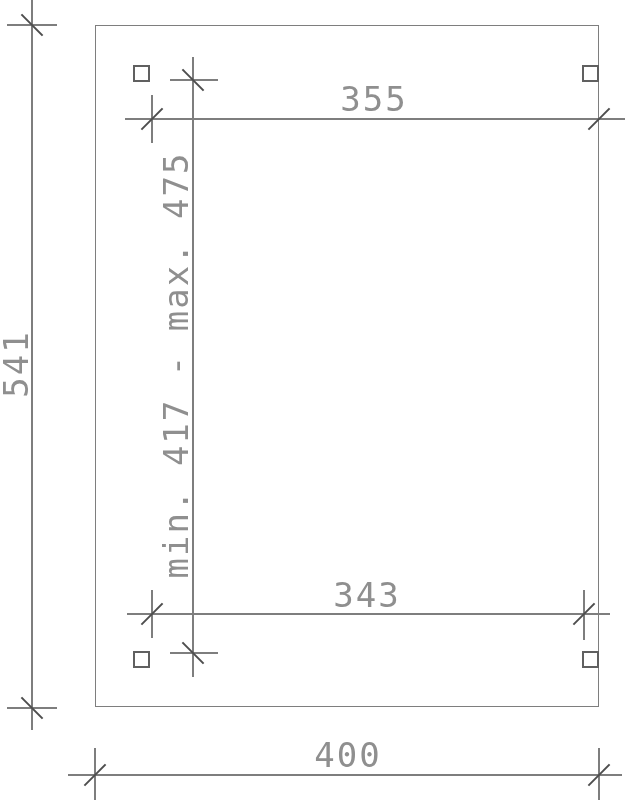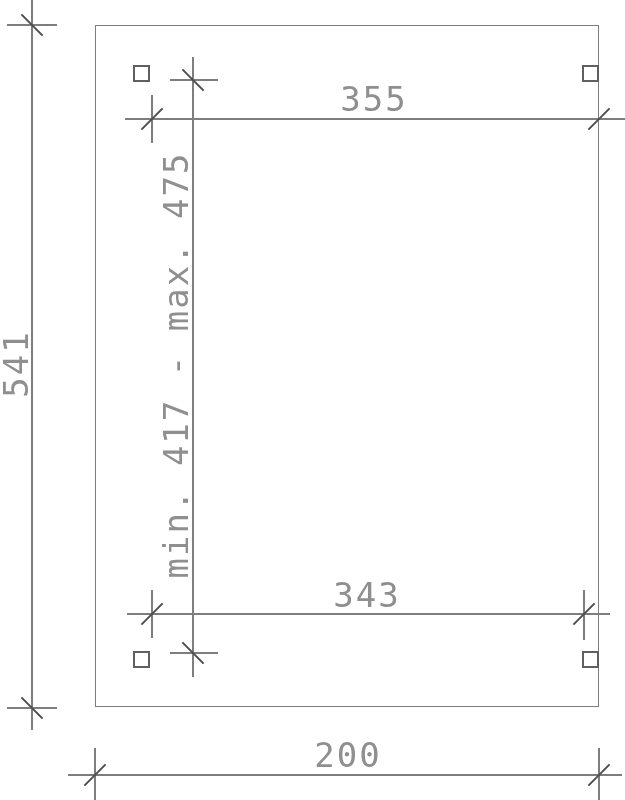--- a/index.html
+++ b/index.html
@@ -77,21 +77,21 @@
   <div class="hline" style="left:7px;     top:707.25px; width:50px;"></div>
   <div class="tick bw" style="left:32px;  top:25px;"></div>
   <div class="tick bw" style="left:32px;  top:708px;"></div>
   <div class="dimtext rot" style="left:16px; top:364px;">541</div>
 
   <div class="hline" style="left:68px;     top:774.25px; width:554px;"></div>
   <div class="vline" style="left:94.25px;  top:748px;    height:52px;"></div>
   <div class="vline" style="left:598.25px; top:748px;    height:52px;"></div>
   <div class="tick fw" style="left:95px;  top:775px;"></div>
   <div class="tick fw" style="left:599px; top:775px;"></div>
-  <div class="dimtext" style="left:348px; top:755px;">200</div>
+  <div class="dimtext" style="left:348px; top:755px;">400</div>
 
   <div class="hline" style="left:125px;    top:118.25px; width:500px;"></div>
   <div class="vline" style="left:151.25px; top:95px;     height:48px;"></div>
   <div class="tick fw" style="left:152px; top:119px;"></div>
   <div class="tick fw" style="left:599px; top:119px;"></div>
   <div class="dimtext" style="left:374px; top:99px;text-align:center;">355</div>
 
   <div class="hline" style="left:127px;    top:613.25px; width:483px;"></div>
   <div class="vline" style="left:151.25px; top:590px;    height:48px;"></div>
   <div class="vline" style="left:583.25px; top:590px;    height:50px;"></div>

